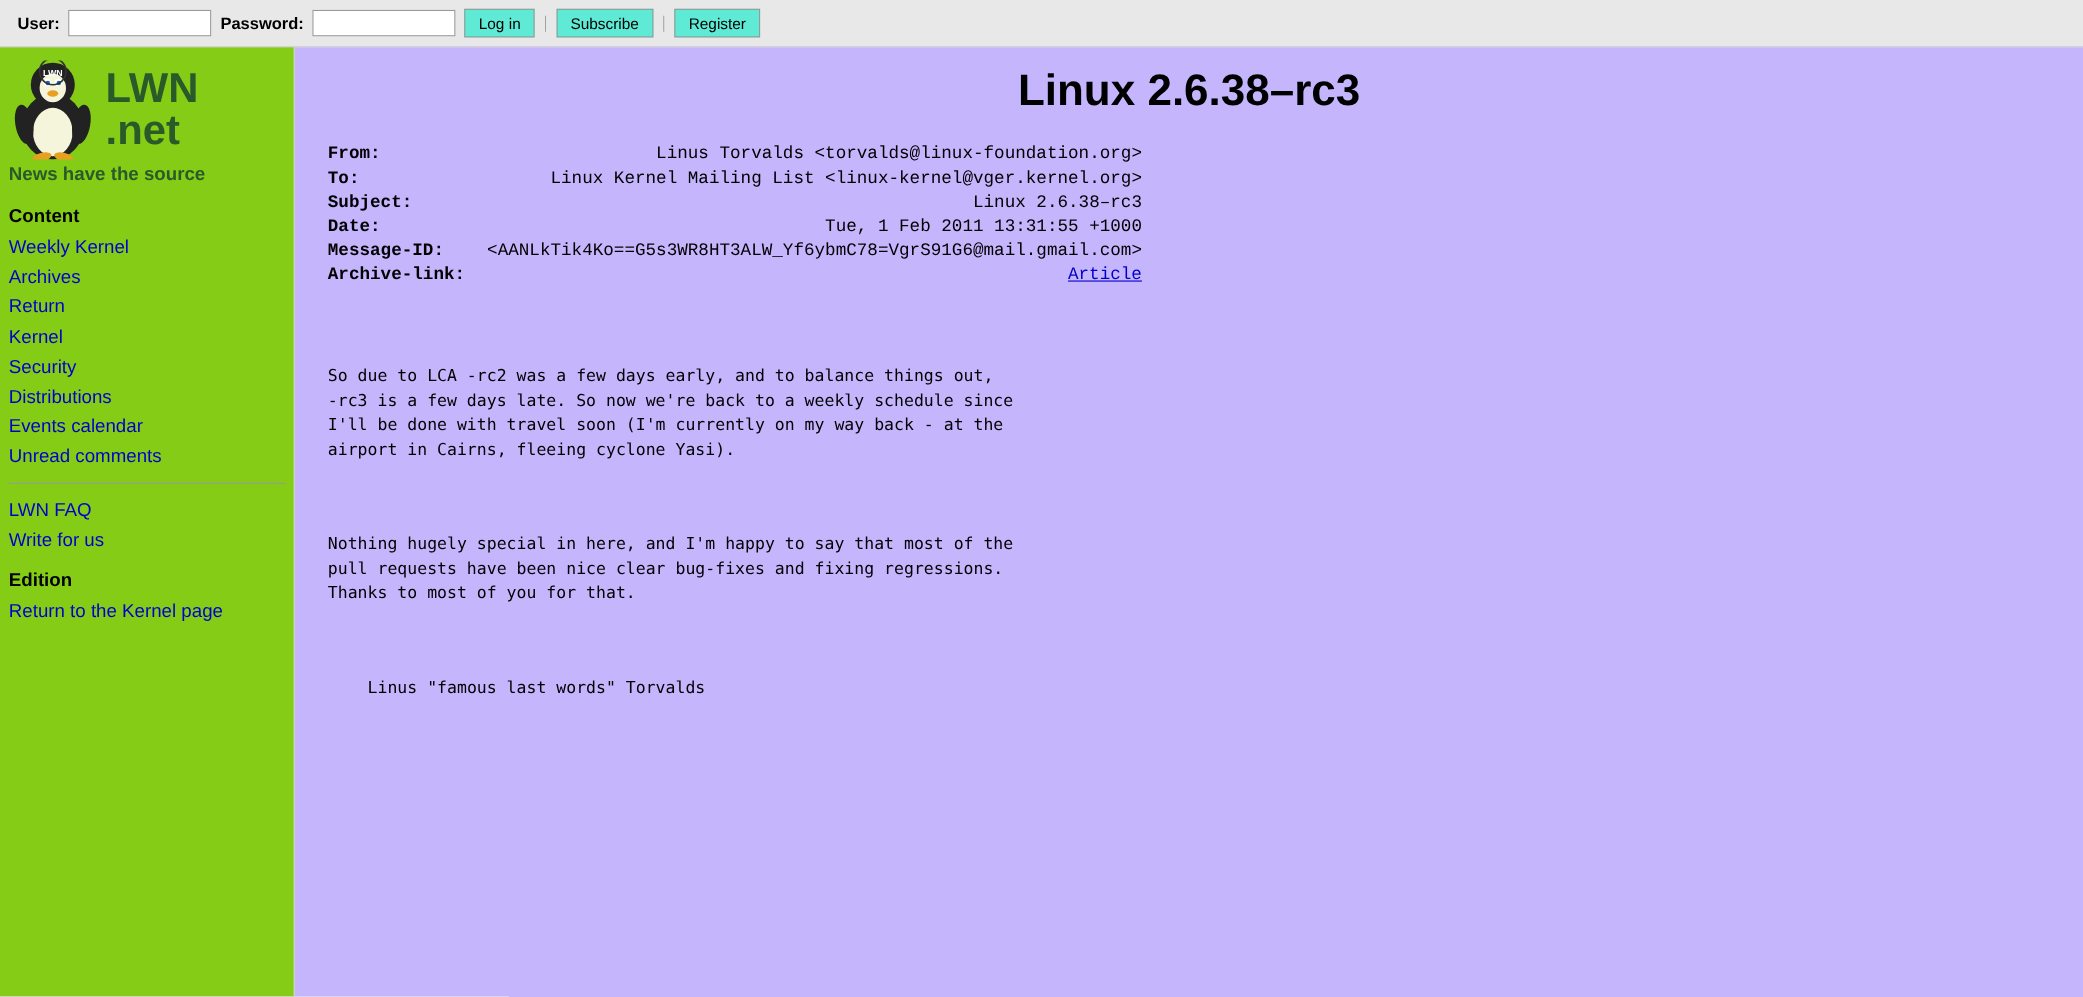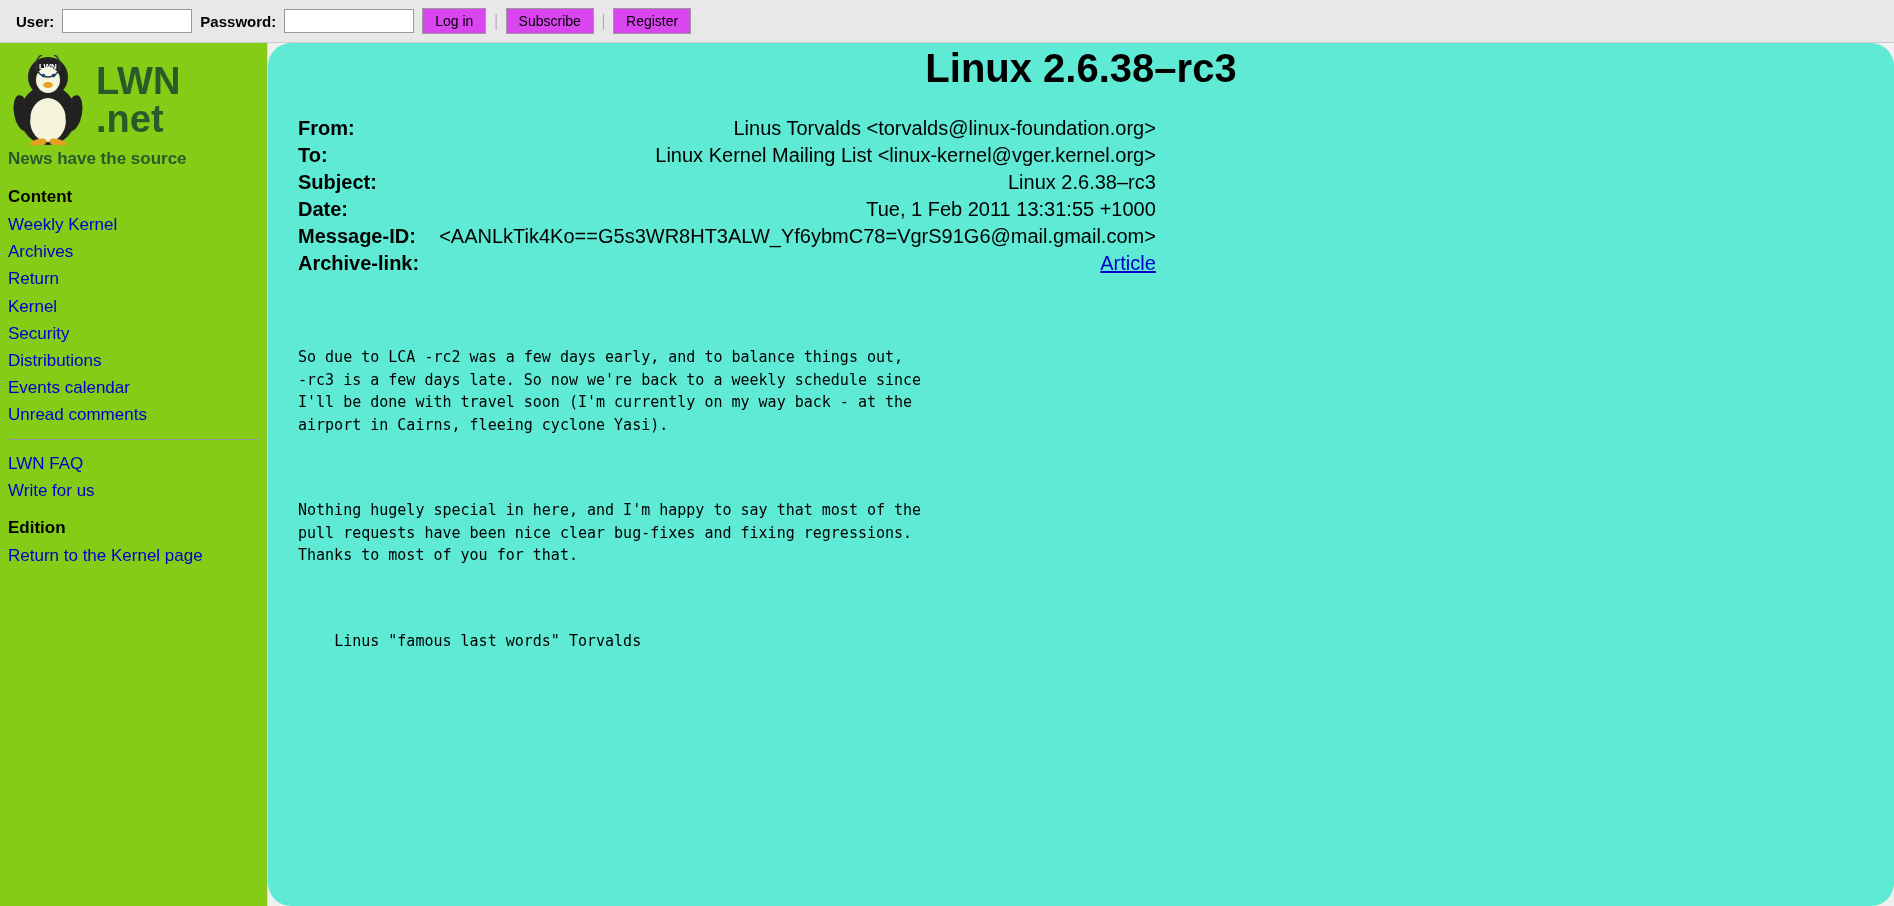--- a/index.html
+++ b/index.html
@@ -43,21 +43,21 @@
     .auth-input {
       border: 1px solid #999;
       padding: 3px 6px;
       font-size: 14px;
       width: 130px;
       background: white;
     }
 
     .auth-btn {
       border: 1px solid #999;
-      background: #d946ef;
+      background: #5eead4;
       padding: 4px 12px;
       font-size: 14px;
       cursor: pointer;
       font-family: sans-serif;
     }
 
     .auth-sep {
       color: #999;
       font-size: 16px;
     }
@@ -124,23 +124,22 @@
 
     .sidebar-divider {
       border: none;
       border-top: 1px solid #999;
       margin: 10px 0;
     }
 
     
     #content {
       flex: 1;
-      background: #5eead4;
-      padding: 3px 30px;
-      border-radius: 23px;
+      background: #c4b5fd;
+      padding: 17px 30px;
     }
 
     #article-title {
       font-size: 40px;
       font-weight: bold;
       text-align: center;
       margin-bottom: 24px;
       font-family: sans-serif;
       color: #000;
     }
@@ -148,23 +147,23 @@
     #email-meta {
       margin-bottom: 24px;
     }
 
     .meta-table {
       border-collapse: collapse;
     }
 
     .meta-table td {
       padding: 2px 8px 2px 0;
-      font-size: 20px;
+      font-size: 16px;
       vertical-align: top;
-      font-family: Liberation Sans, sans-serif;
+      font-family: Liberation Mono, monospace;
     }
 
     .meta-label {
       font-weight: bold;
       white-space: nowrap;
       padding-right: 20px !important;
     }
 
     .meta-value {
       color: #000;

